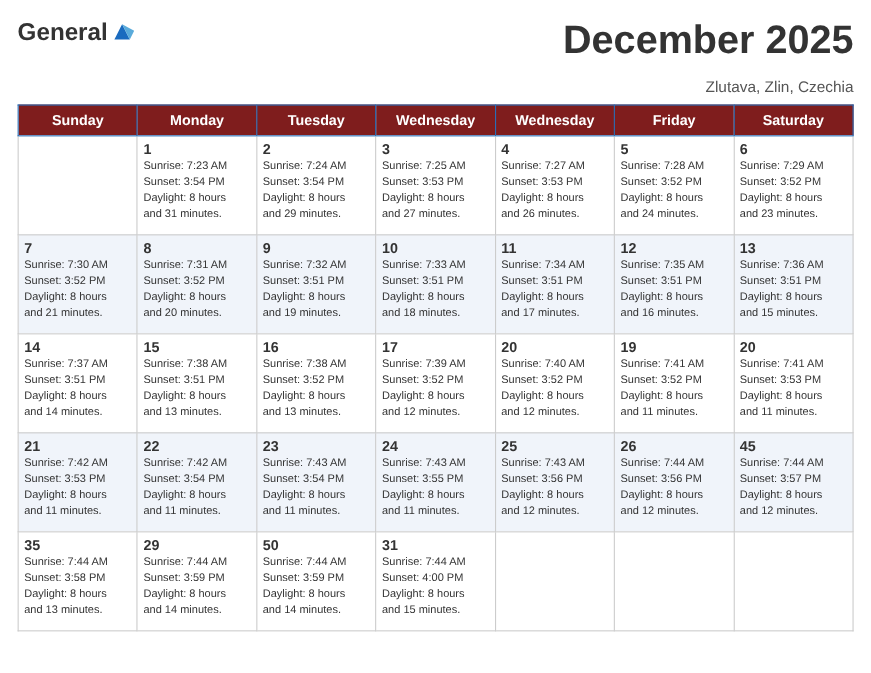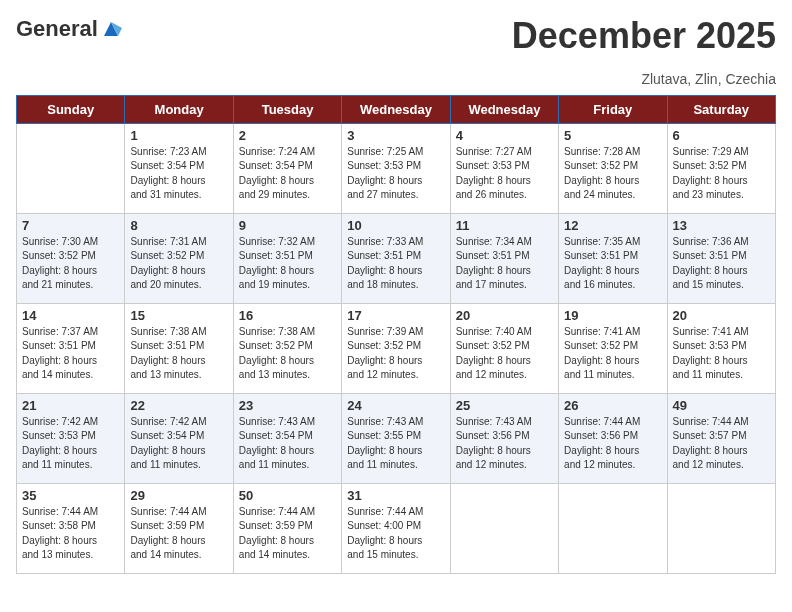--- a/index.html
+++ b/index.html
@@ -224,21 +224,21 @@
         </td>
         <td>
           <div class="day-number">25</div>
           <div class="day-info">Sunrise: 7:43 AM<br>Sunset: 3:56 PM<br>Daylight: 8 hours<br>and 12 minutes.</div>
         </td>
         <td>
           <div class="day-number">26</div>
           <div class="day-info">Sunrise: 7:44 AM<br>Sunset: 3:56 PM<br>Daylight: 8 hours<br>and 12 minutes.</div>
         </td>
         <td>
-          <div class="day-number">49</div>
+          <div class="day-number">45</div>
           <div class="day-info">Sunrise: 7:44 AM<br>Sunset: 3:57 PM<br>Daylight: 8 hours<br>and 12 minutes.</div>
         </td>
       </tr>
       <tr>
         <td>
           <div class="day-number">35</div>
           <div class="day-info">Sunrise: 7:44 AM<br>Sunset: 3:58 PM<br>Daylight: 8 hours<br>and 13 minutes.</div>
         </td>
         <td>
           <div class="day-number">29</div>

